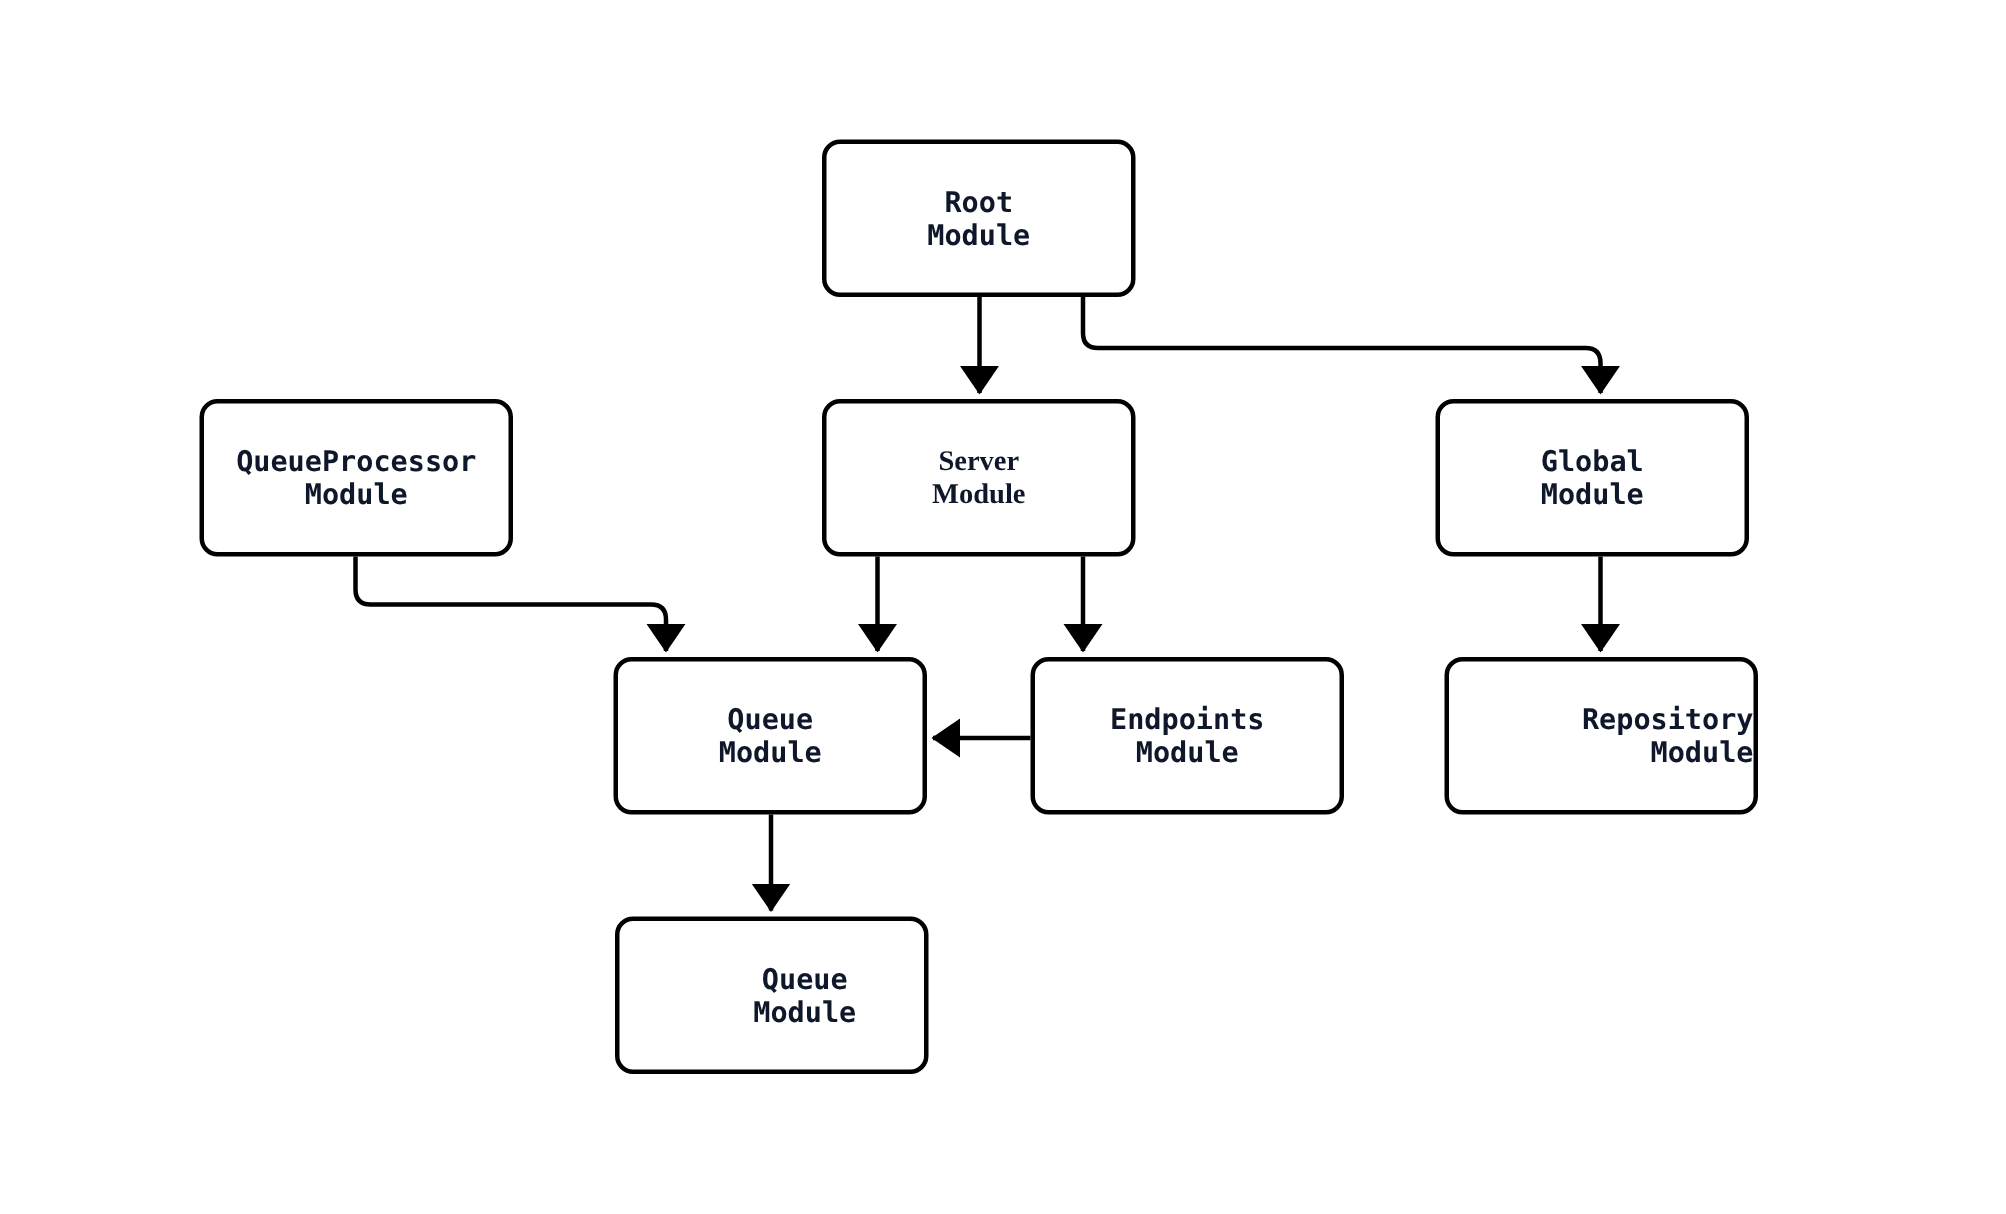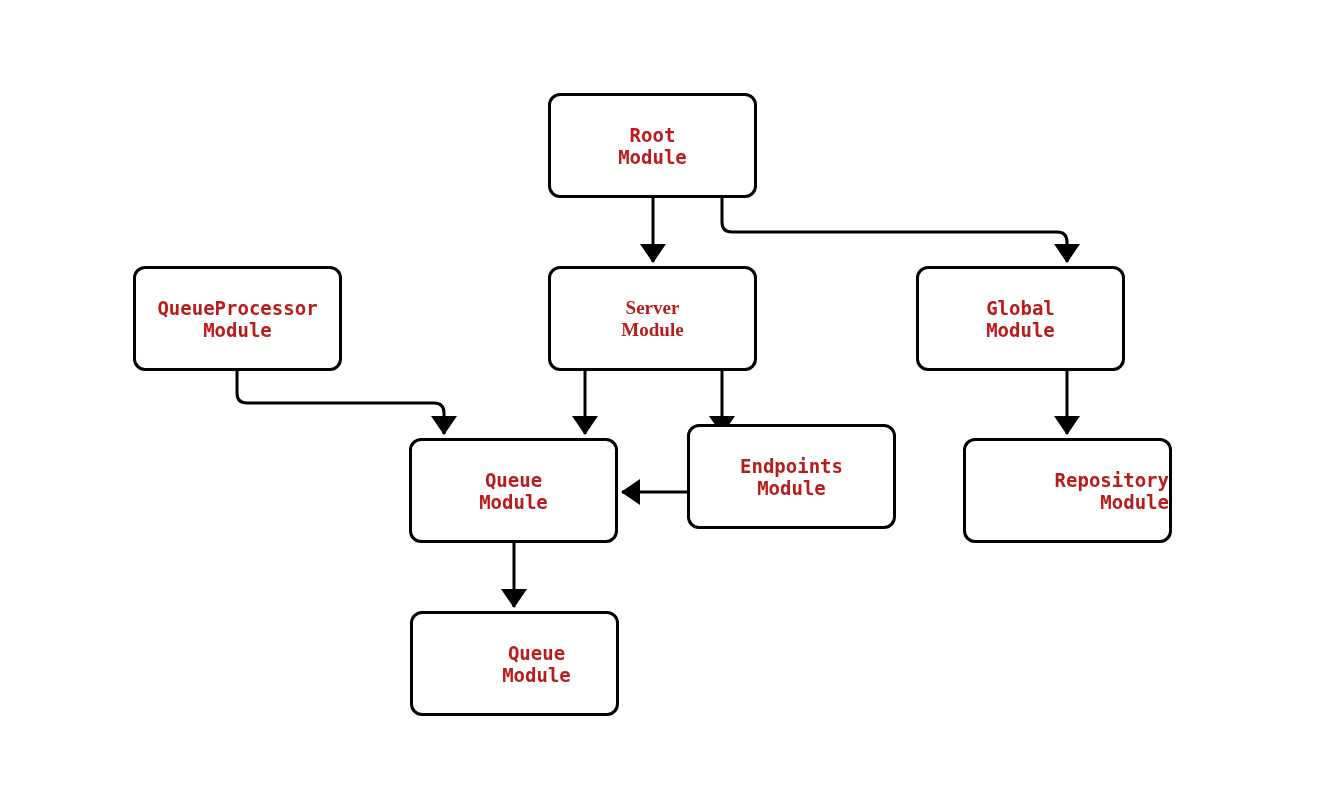--- a/index.html
+++ b/index.html
@@ -34,32 +34,32 @@
     height: 105px;
     box-sizing: border-box;
     background: #ffffff;
     border: 3px solid #000000;
     border-radius: 12px;
     display: flex;
     flex-direction: column;
     align-items: center;
     justify-content: center;
     text-align: center;
-    color: #b91c1c;
+    color: #0f172a;
     font-size: 19px;
     font-weight: bold;
     line-height: 22px;
     white-space: nowrap;
   }
   .node-root          { left: 548px; top: 93px; }
   .node-server        { left: 548px; top: 266px; font-family: Liberation Serif, serif; }
   .node-queueprocessor{ left: 133px; top: 266px; }
-  .node-global        { left: 916px; top: 266px; }
+  .node-global        { left: 957px; top: 266px; }
   .node-core          { left: 409px; top: 438px; }
-  .node-endpoints     { left: 687px; top: 424px; }
+  .node-endpoints     { left: 687px; top: 438px; }
   .node-repository    { left: 963px; top: 438px; align-items: flex-end; }
   .node-queue         { left: 410px; top: 611px; padding-left: 44px; }
 </style>
 </head>
 <body>
 
 <div class="canvas">
 
   <svg class="edges-layer" width="1337" height="809" viewBox="0 0 1337 809" xmlns="http://www.w3.org/2000/svg">
     <defs>

